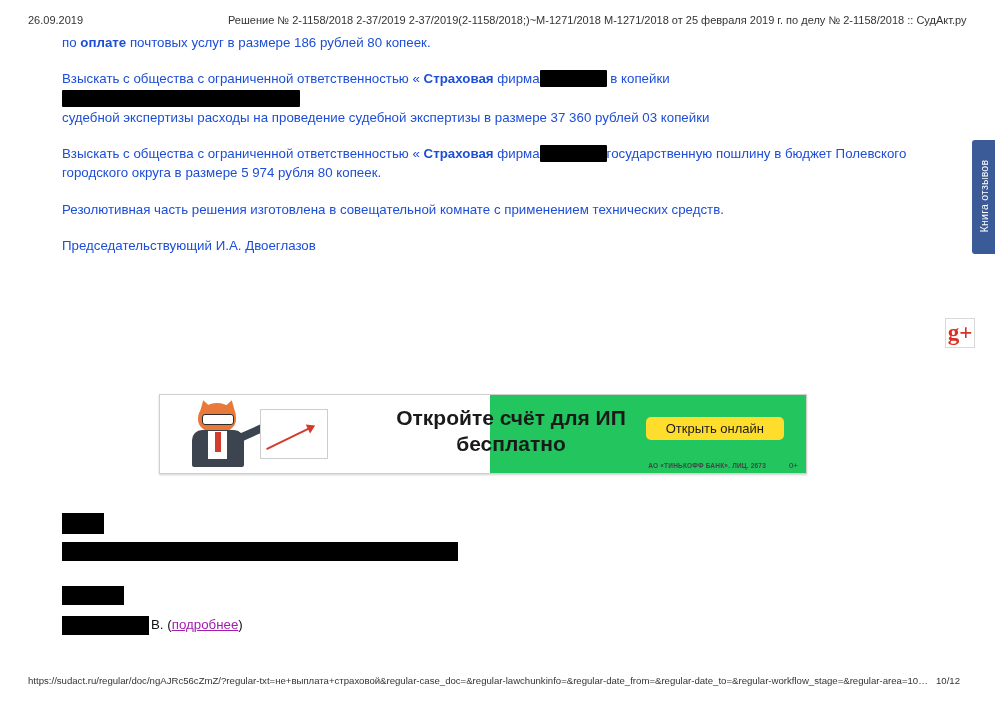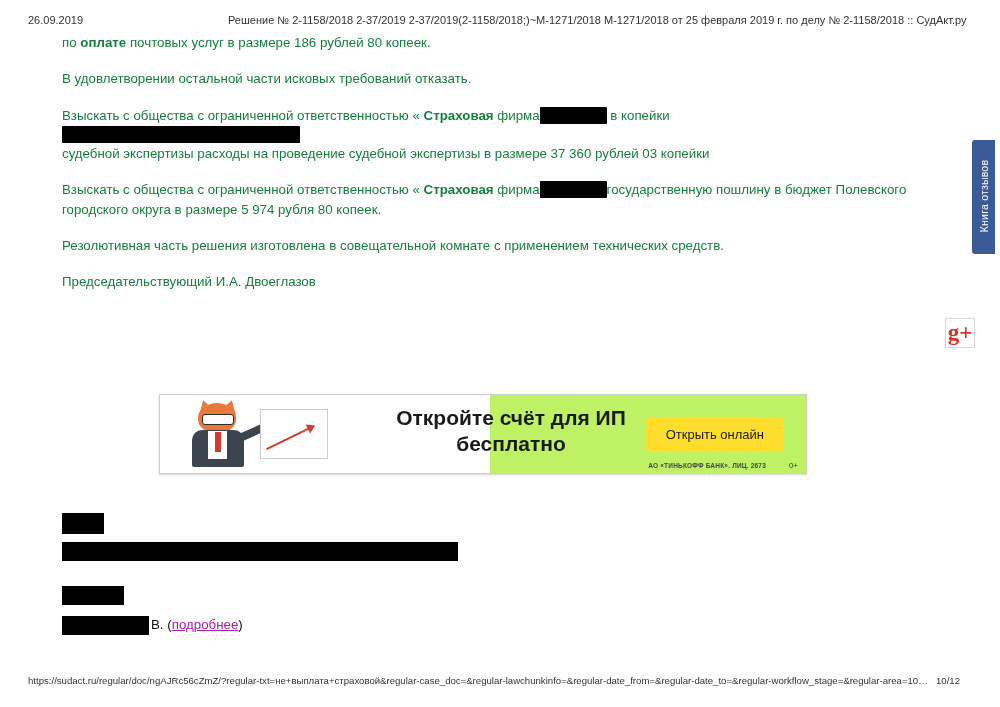--- a/index.html
+++ b/index.html
@@ -39,21 +39,21 @@
   }
 
   
   .doc-body {
     position: absolute;
     left: 62px;
     top: 33px;
     width: 845px;
     font-size: 13.3px;
     line-height: 1.45;
-    color: #15803d;
+    color: #1d4ed8;
   }
   .para {
     margin: 0 0 17px 0;
     position: relative;
   }
   b { font-weight: bold; }
 
   
   .redact {
     display: inline-block;
@@ -121,21 +121,21 @@
     height: 80px;
     background: #ffffff;
     border: 1px solid #cfcfcf;
     box-shadow: 0 1px 2px rgba(0,0,0,.18);
     box-sizing: border-box;
     overflow: hidden;
   }
   .ad-inner {
     position: absolute;
     left: 0; top: 0; right: 0; bottom: 0;
-    background: #bef264;
+    background: #22c55e;
   }
   .ad-left-white {
     position: absolute;
     left: 0; top: 0;
     width: 330px; height: 100%;
     background: #ffffff;
   }
   .ad-cat {
     position: absolute;
     left: 24px;
@@ -231,21 +231,21 @@
     line-height: 1.25;
     color: #1a1a1a;
   }
   .ad-btn {
     position: absolute;
     right: 22px;
     top: 22px;
     background: #ffdd2d;
     color: #1a1a1a;
     font-size: 13px;
-    padding: 10px 20px;
+    padding: 4px 20px;
     border: none;
     border-radius: 5px;
     font-family: "Liberation Sans", sans-serif;
     cursor: pointer;
   }
   .ad-legal {
     position: absolute;
     right: 40px;
     bottom: 4px;
     font-size: 6.5px;
@@ -317,23 +317,20 @@
   <div class="header-date">26.09.2019</div>
   <div class="header-title">Решение № 2-1158/2018 2-37/2019 2-37/2019(2-1158/2018;)~М-1271/2018 М-1271/2018 от 25 февраля 2019 г. по делу № 2-1158/2018 :: СудАкт.ру</div>
 </div>
 
 <div class="doc-body">
 
   <p class="para">
     <span>по </span><b>оплате</b><span> почтовых услуг в размере 186 рублей 80 копеек.</span>
   </p>
 
-  <p class="para">
-    <span>В удовлетворении остальной части исковых требований отказать.</span>
-  </p>
 
   <p class="para">
     <span>Взыскать с общества с ограниченной ответственностью « </span><b>Страховая</b><span> фирма</span><span class="redact" style="width:67px"></span><span> в копейки</span><span class="redact" style="width:238px"></span><br>
     <span>судебной экспертизы расходы на проведение судебной экспертизы в размере 37 360 рублей 03 копейки</span>
   </p>
 
 
   <p class="para">
     <span>Взыскать с общества с ограниченной ответственностью « </span><b>Страховая</b><span> фирма</span><span class="redact" style="width:67px"></span><span>государственную пошлину в бюджет Полевского городского округа в размере 5 974 рубля 80 копеек.</span>
   </p>

